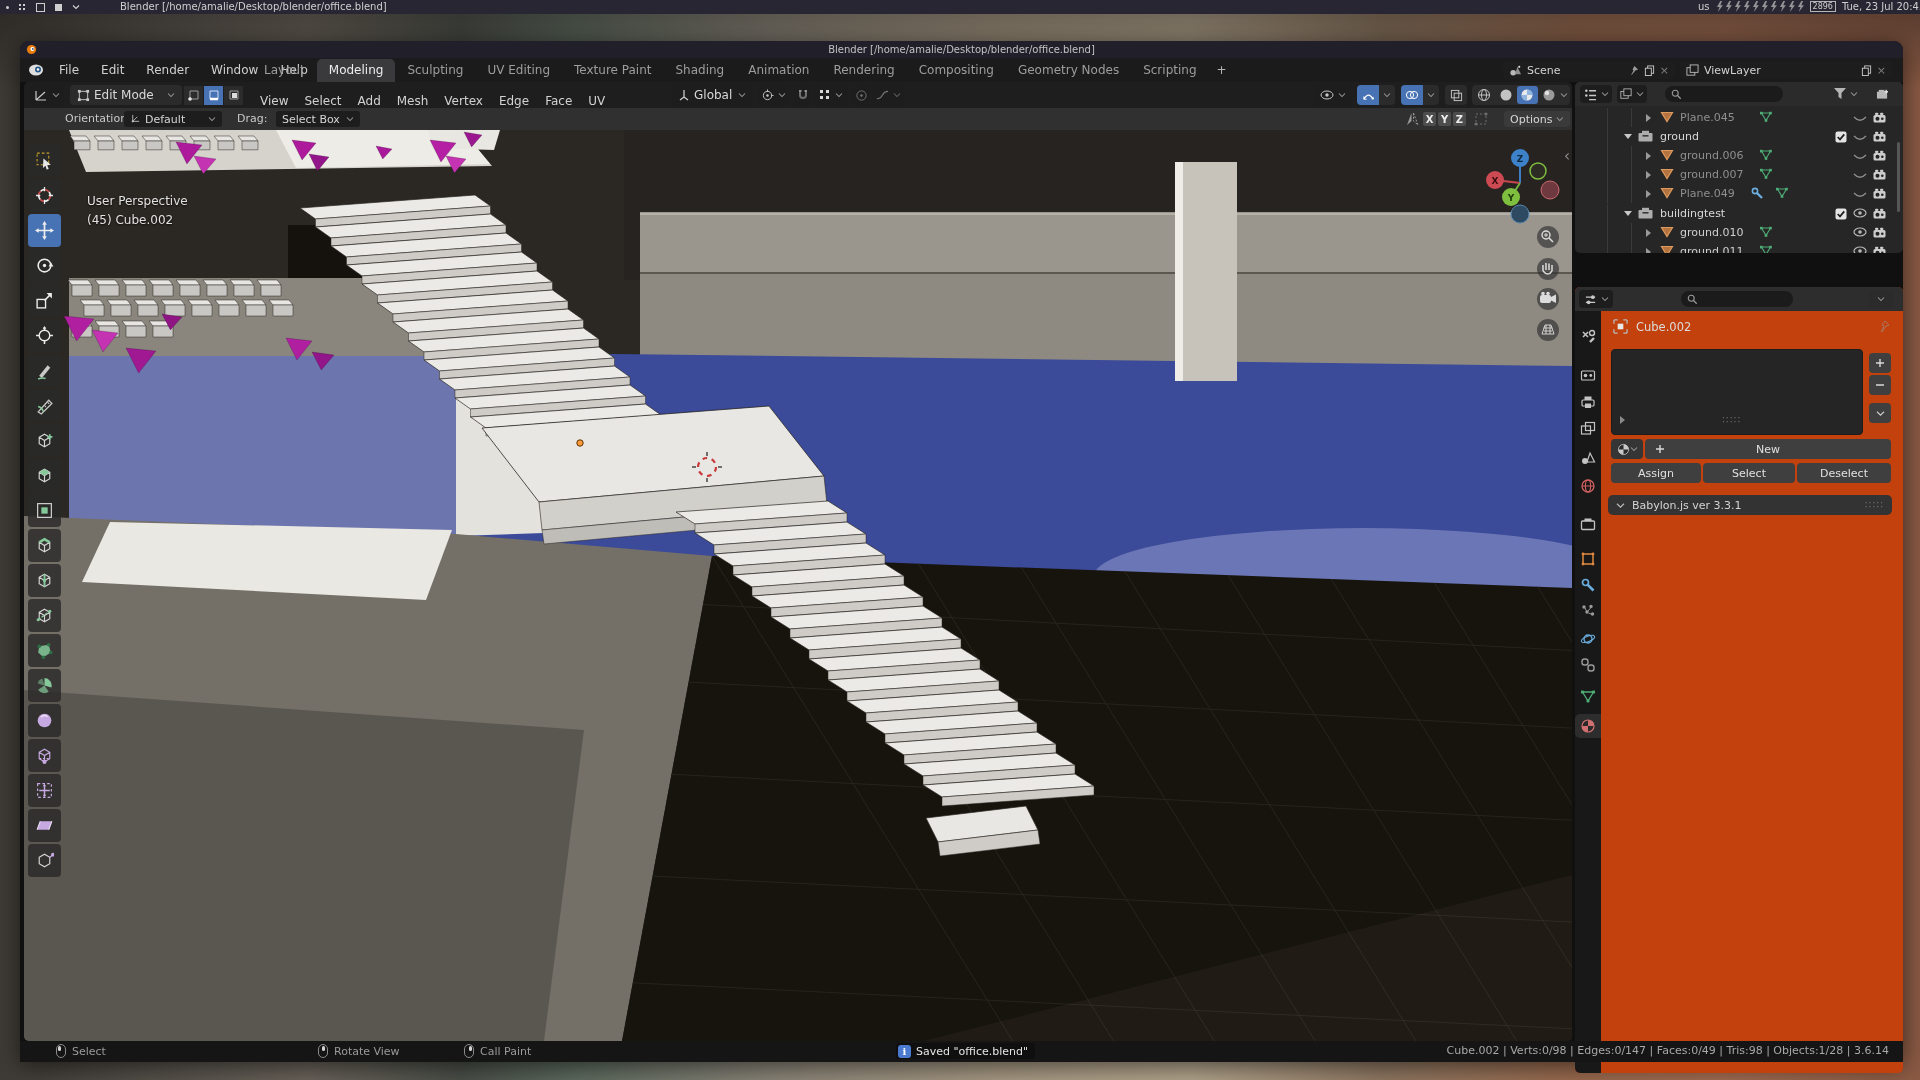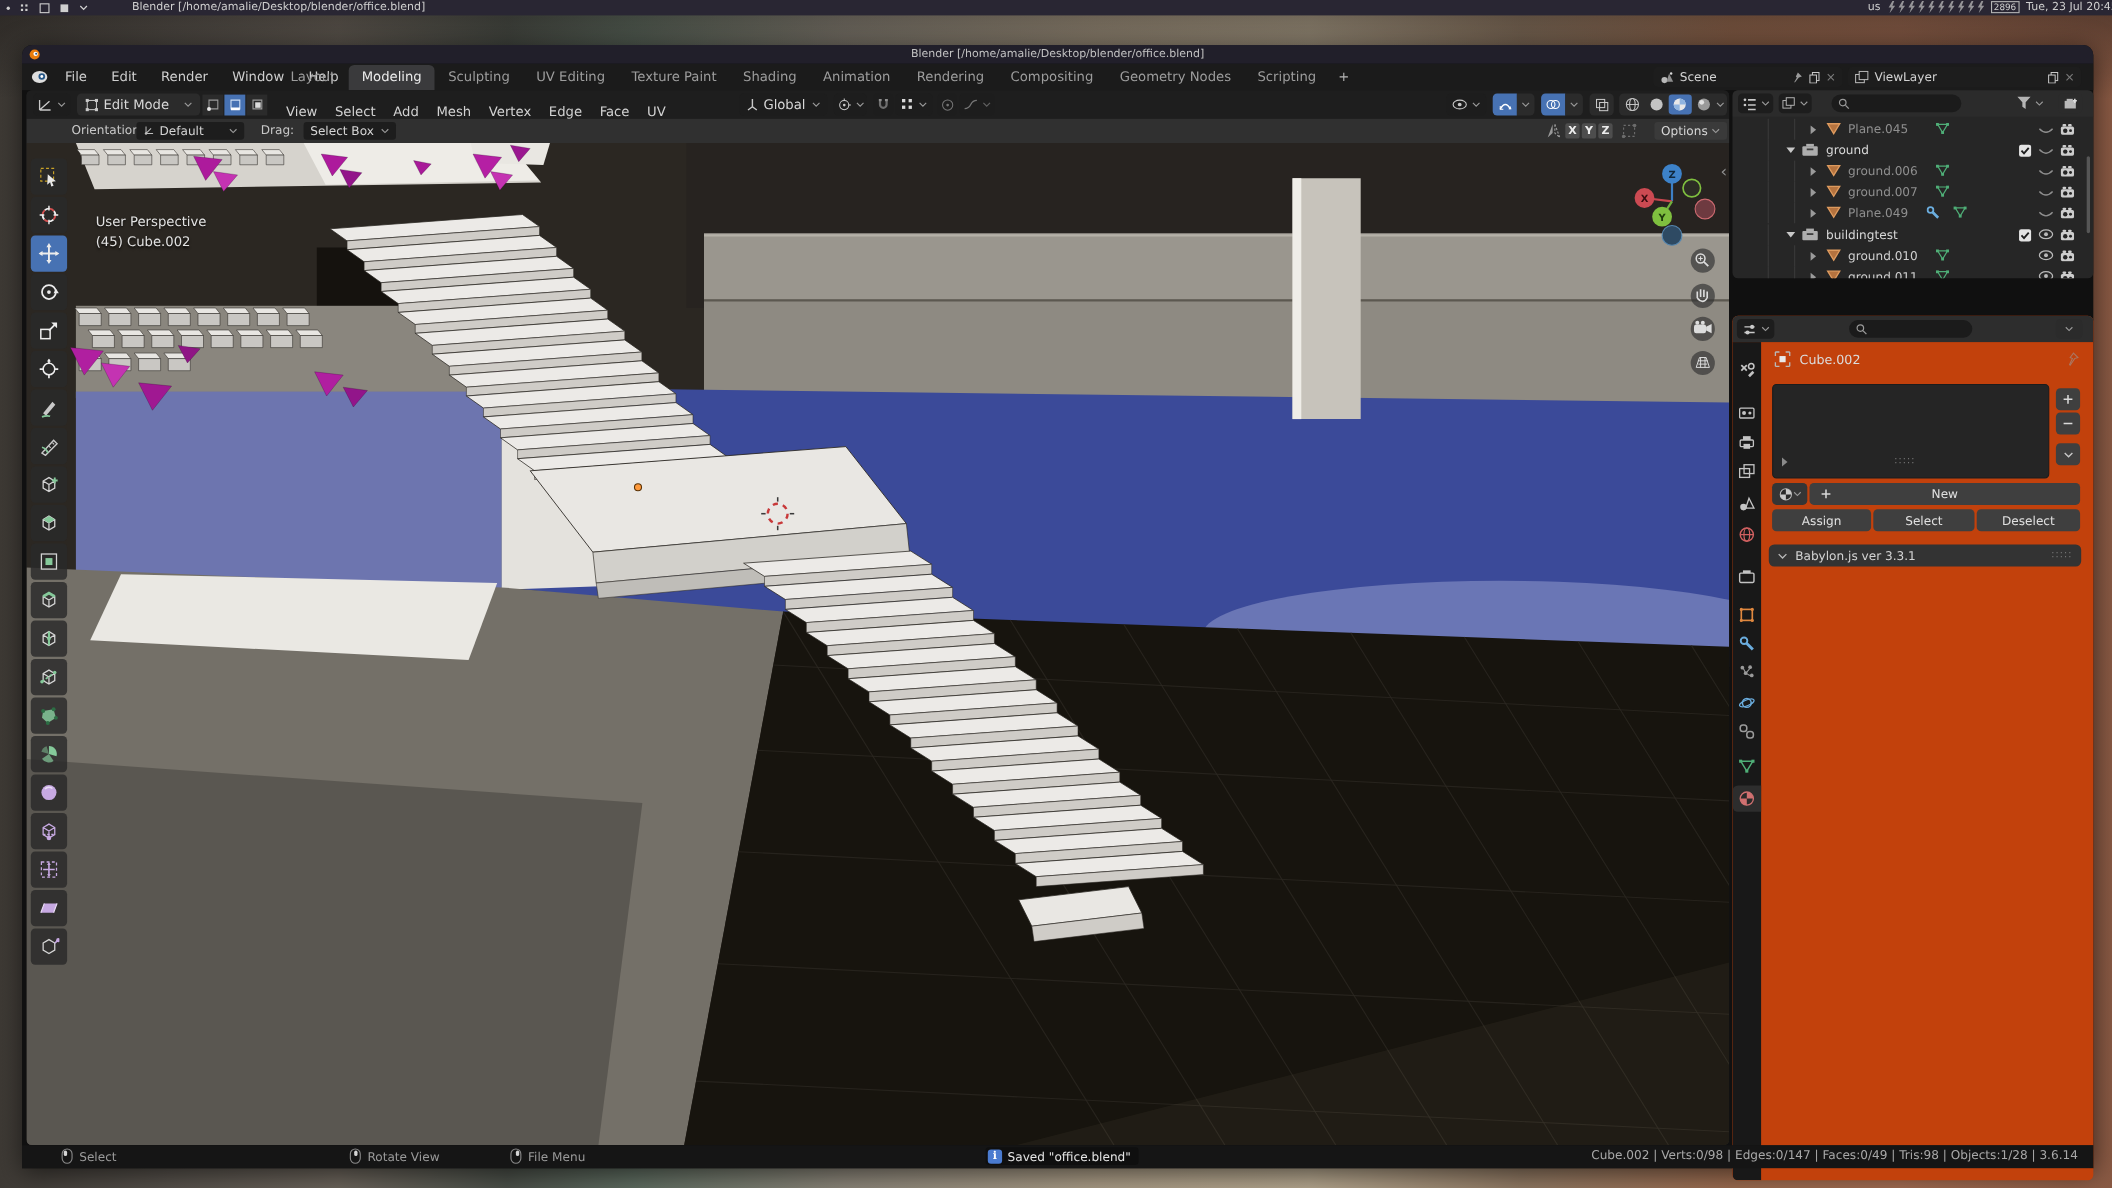--- a/index.html
+++ b/index.html
@@ -1376,21 +1376,21 @@
           <div class="hint" style="left: 250px; padding-left: 48px;">
             <span class="mouse middle">
               <i></i>
             </span>
             <span>Rotate View</span>
           </div>
           <div class="hint" style="left: 444px;">
             <span class="mouse right">
               <i></i>
             </span>
-            <span>File Menu</span>
+            <span>Call Paint</span>
           </div>
         </div>
       <div id="report">
         <span class="info">i</span>
         <span>Saved "office.blend"</span>
       </div>
       <span id="stats">Cube.002 | Verts:0/98 | Edges:0/147 | Faces:0/49 | Tris:98 | Objects:1/28 | 3.6.14</span>
     </div>
   </div>
 </div>

